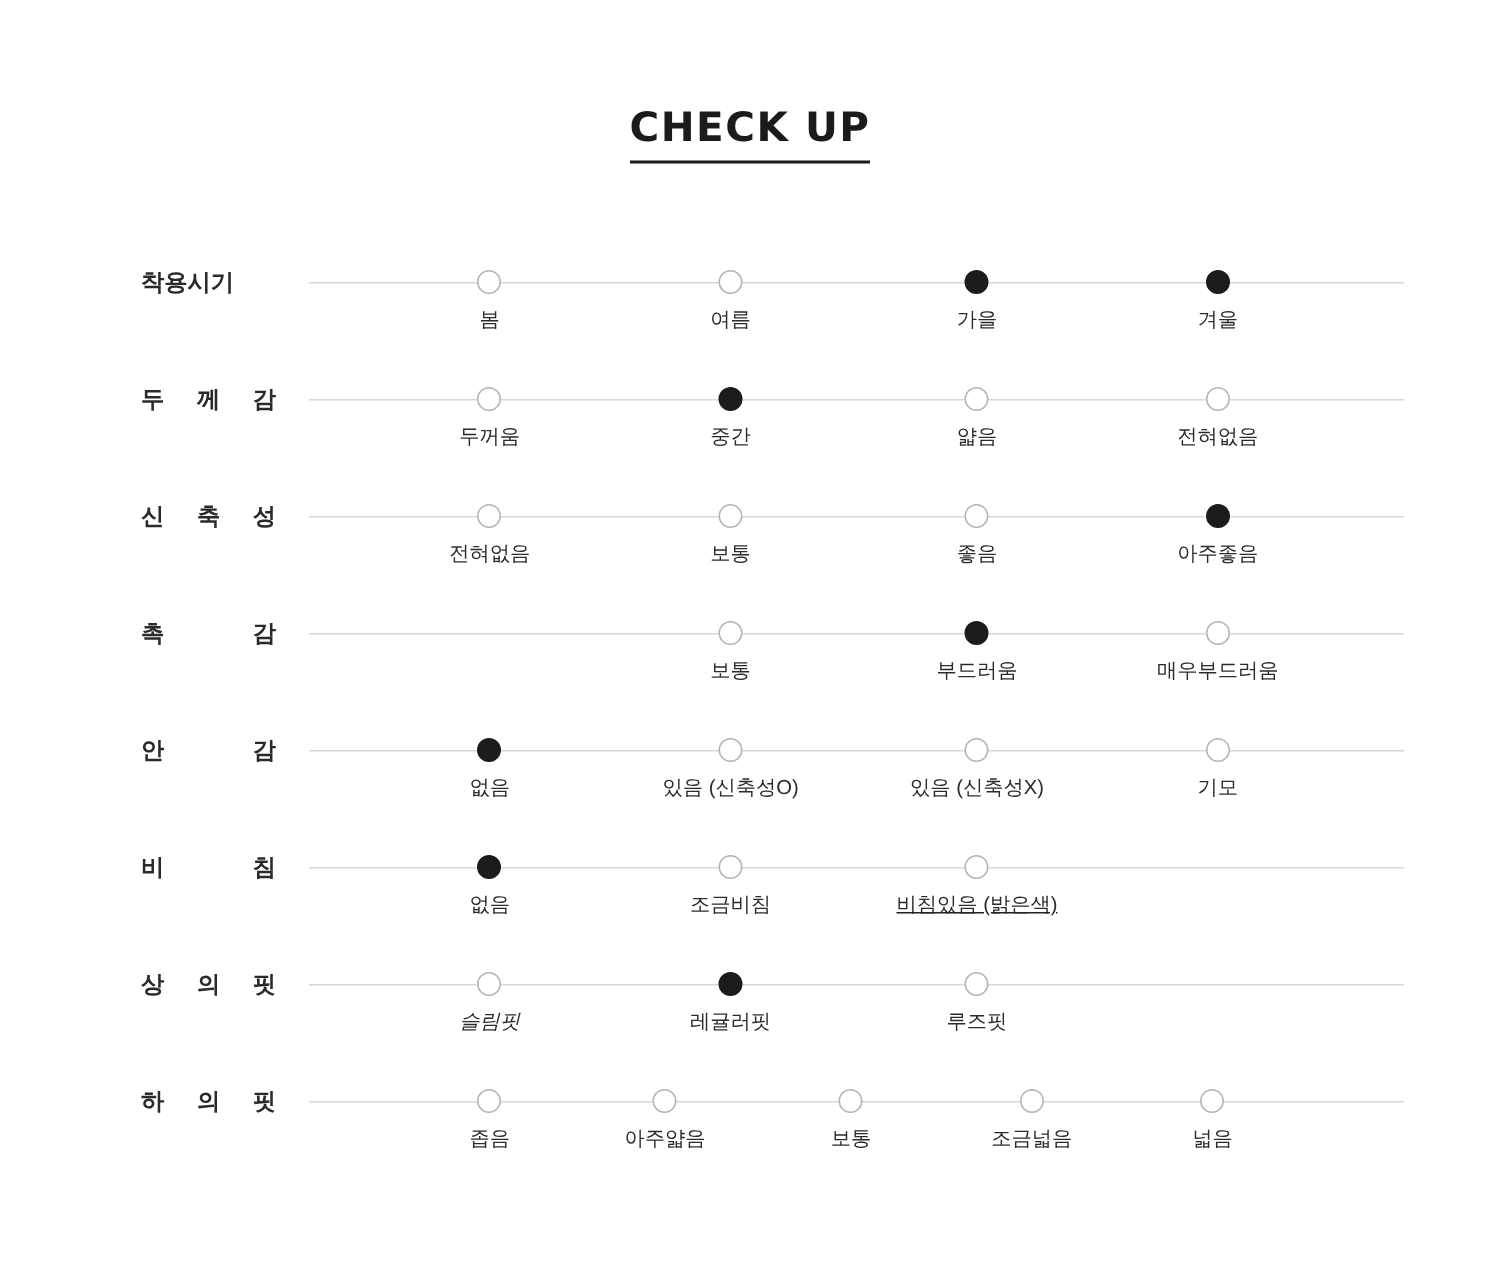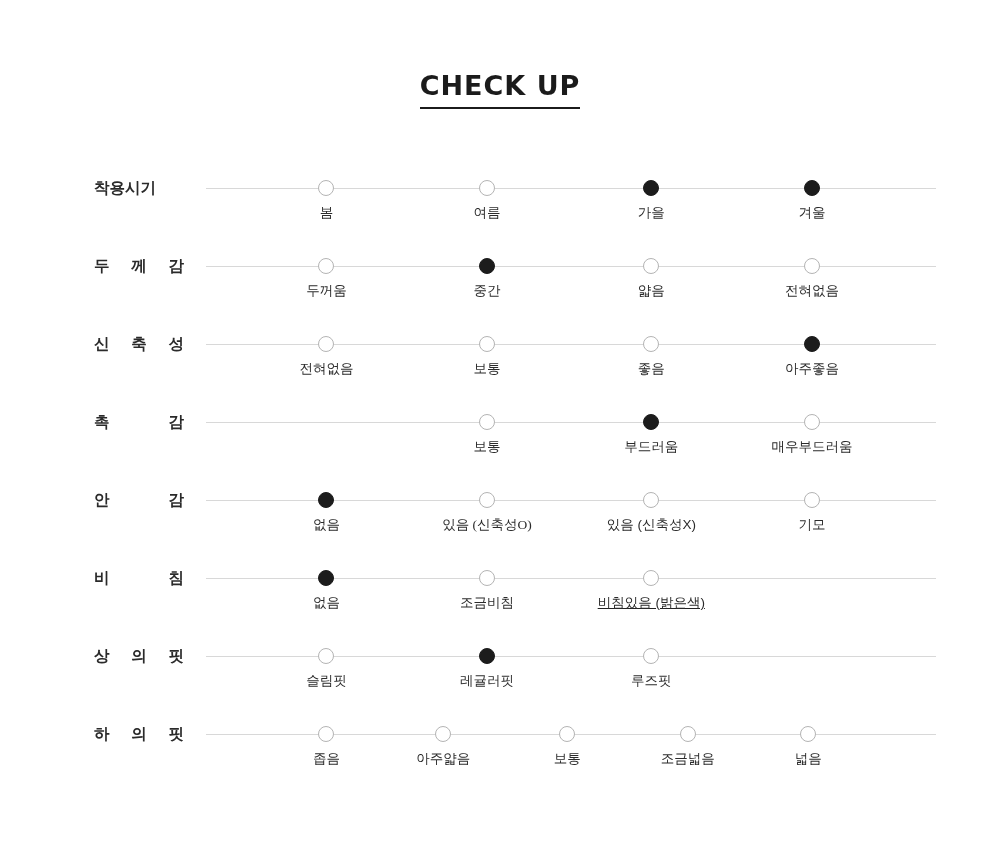--- a/index.html
+++ b/index.html
@@ -216,21 +216,21 @@
         <div class="row-label spread">
           <span>안</span>
           <span>감</span>
         </div>
         <div class="axis"></div>
         <div class="points">
           <div class="point" style="left: 16.5%;">
             <div class="dot filled"></div>
             <div class="plabel">없음</div>
           </div>
-          <div class="point" style="left: 38.5%; font-family: Liberation Serif, serif;">
+          <div class="point" style="left: 38.5%;">
             <div class="dot"></div>
             <div class="plabel">있음 (신축성O)</div>
           </div>
           <div class="point" style="left: 61%;">
             <div class="dot"></div>
             <div class="plabel">있음 (신축성X)</div>
           </div>
           <div class="point" style="left: 83%;">
             <div class="dot"></div>
             <div class="plabel">기모</div>
@@ -259,21 +259,21 @@
         </div>
       </div>
       <div class="row">
         <div class="row-label spread">
           <span>상</span>
           <span>의</span>
           <span>핏</span>
         </div>
         <div class="axis"></div>
         <div class="points">
-          <div class="point" style="left: 16.5%;">
+          <div class="point" style="left: 16.5%; font-style: italic;">
             <div class="dot"></div>
             <div class="plabel">슬림핏</div>
           </div>
           <div class="point" style="left: 38.5%;">
             <div class="dot filled"></div>
             <div class="plabel">레귤러핏</div>
           </div>
           <div class="point" style="left: 61%;">
             <div class="dot"></div>
             <div class="plabel">루즈핏</div>

